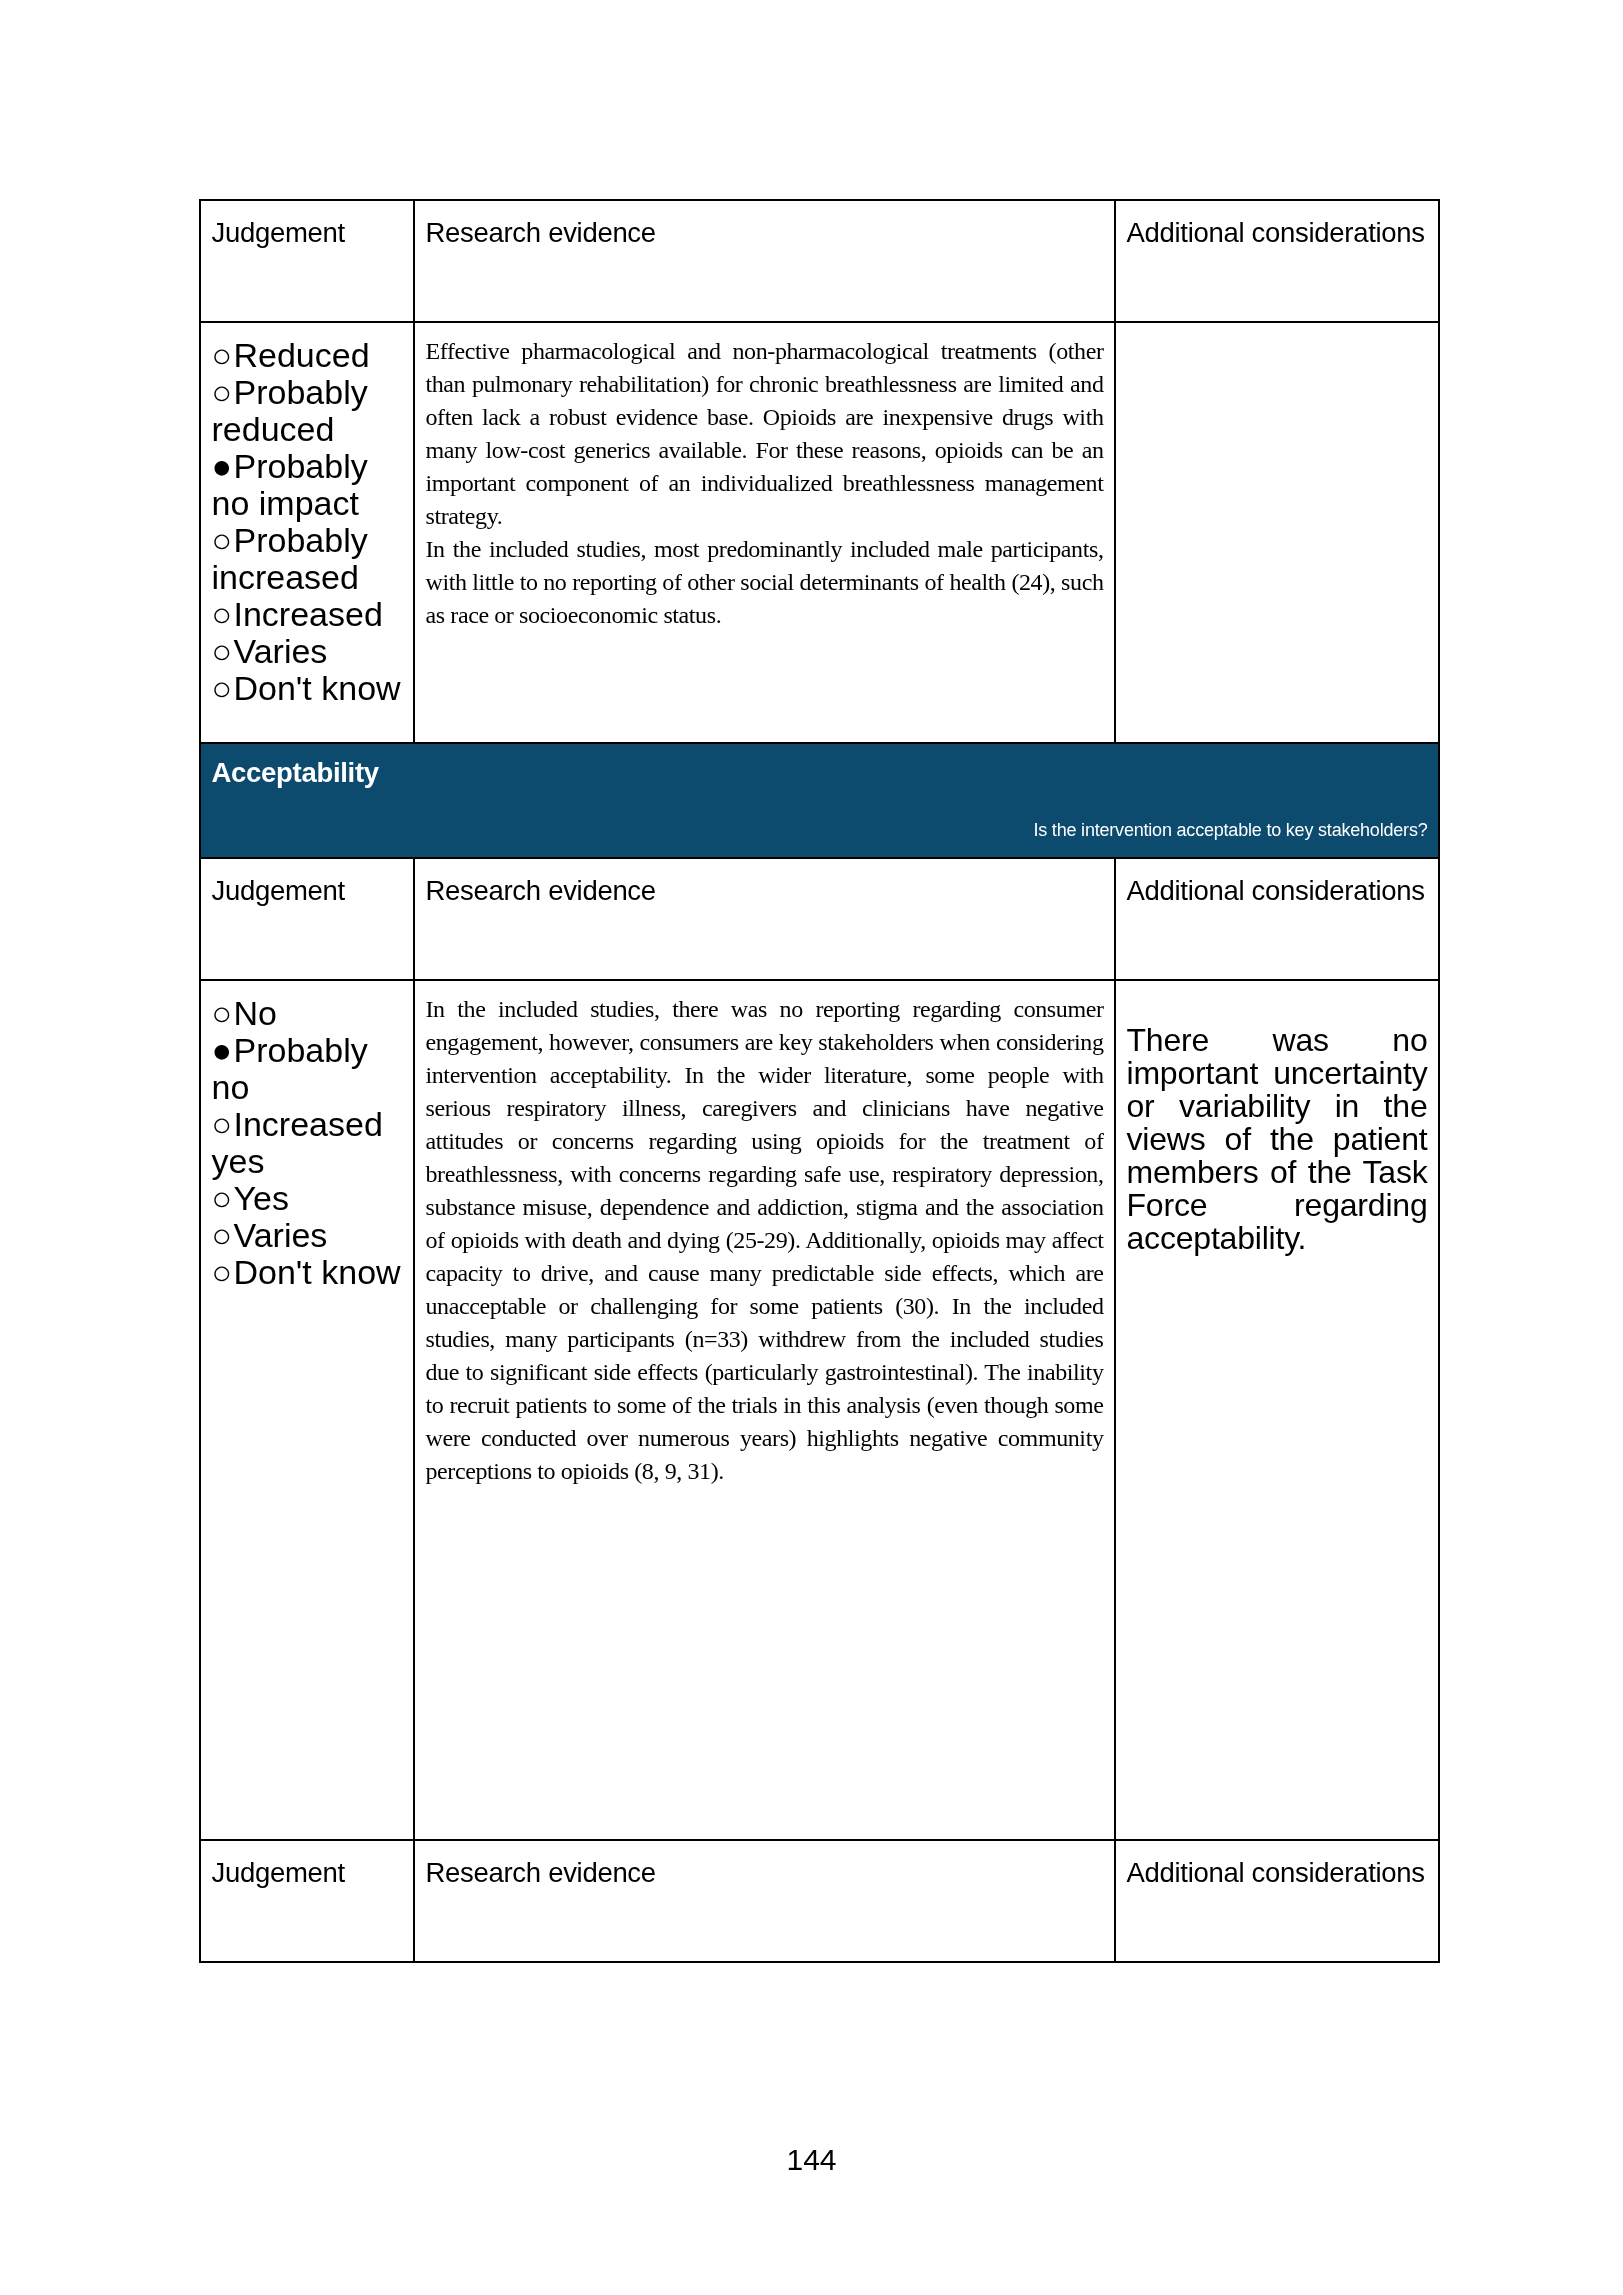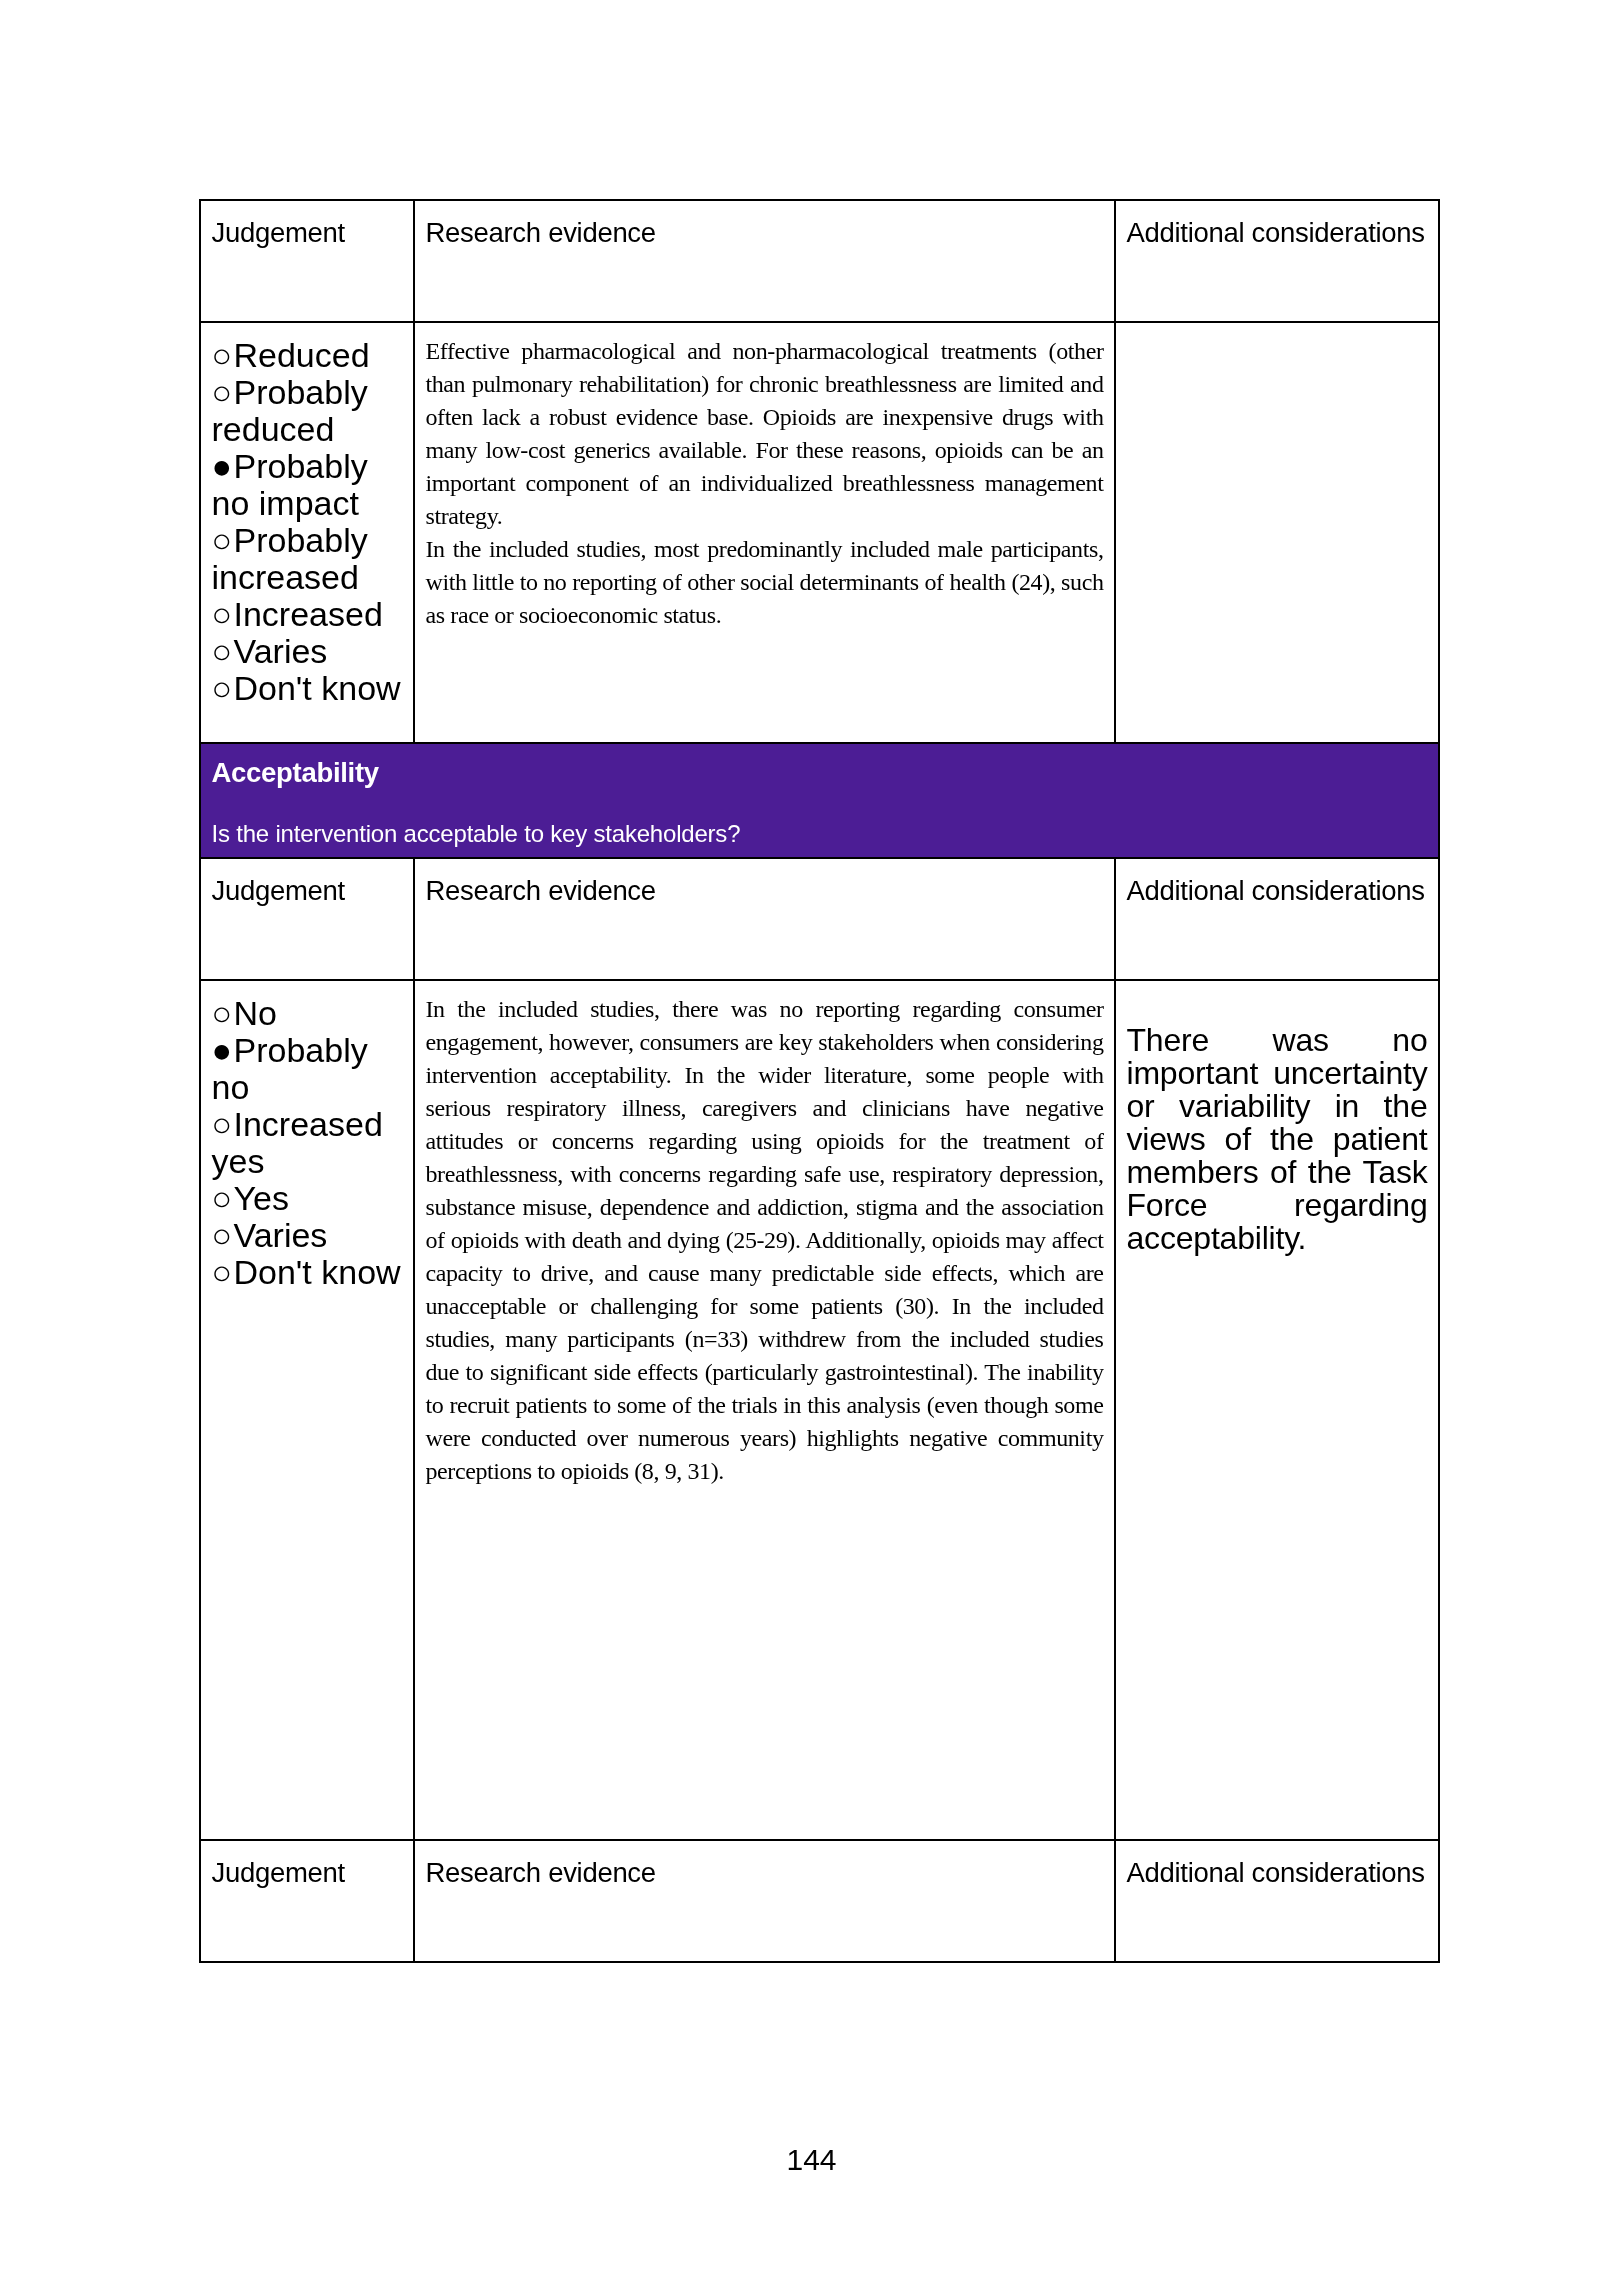--- a/index.html
+++ b/index.html
@@ -12,23 +12,23 @@
   .col2 { width:701px; }
   .col3 { width:324px; }
   .hdr td { height:120px; }
   .hdr .cell-text { font-size:27.5px; line-height:40px; padding:11.8px 10.5px 0 10.5px; letter-spacing:-0.3px; }
   .options { list-style:none; margin:0; padding:14.4px 7.9px 0 10.5px; font-size:34px; line-height:37px; }
   .options li { margin:0; }
   .bullet { display:inline-block; width:22px; }
   .evidence { font-size:24px; line-height:33px; text-align:justify; padding:11.8px 10.5px 0 10.5px; letter-spacing:-0.4px; }
   .evidence p { margin:0;font-family:Liberation Serif, serif; }
   .considerations { font-size:32px; line-height:33px; text-align:justify; padding:43px 10.5px 0 10.5px; letter-spacing:-0.2px; }
-  .band td { background:#4c1d95; color:#fff; height:113px; border-color:#000; }
+  .band td { background:#0c4a6e; color:#fff; height:113px; border-color:#000; }
   .band-title { font-weight:bold; font-size:27.5px; padding:13px 10.5px 0 10.5px; letter-spacing:-0.3px; }
-  .band-q { font-size:24px; padding:31px 10.5px 0 10.5px; letter-spacing:-0.2px; }
+  .band-q { font-size:18px; padding:31px 10.5px 0 10.5px; letter-spacing:-0.2px;text-align:right; }
   .row1 td { height:419px; }
   .row2 td { height:858px; }
   .page-number { position:absolute; top:2143px; left:0; width:1623px; text-align:center; font-size:30px; }
 </style>
 </head>
 <body>
 
 <table class="page-table">
   <colgroup>
       <col class="col1">

